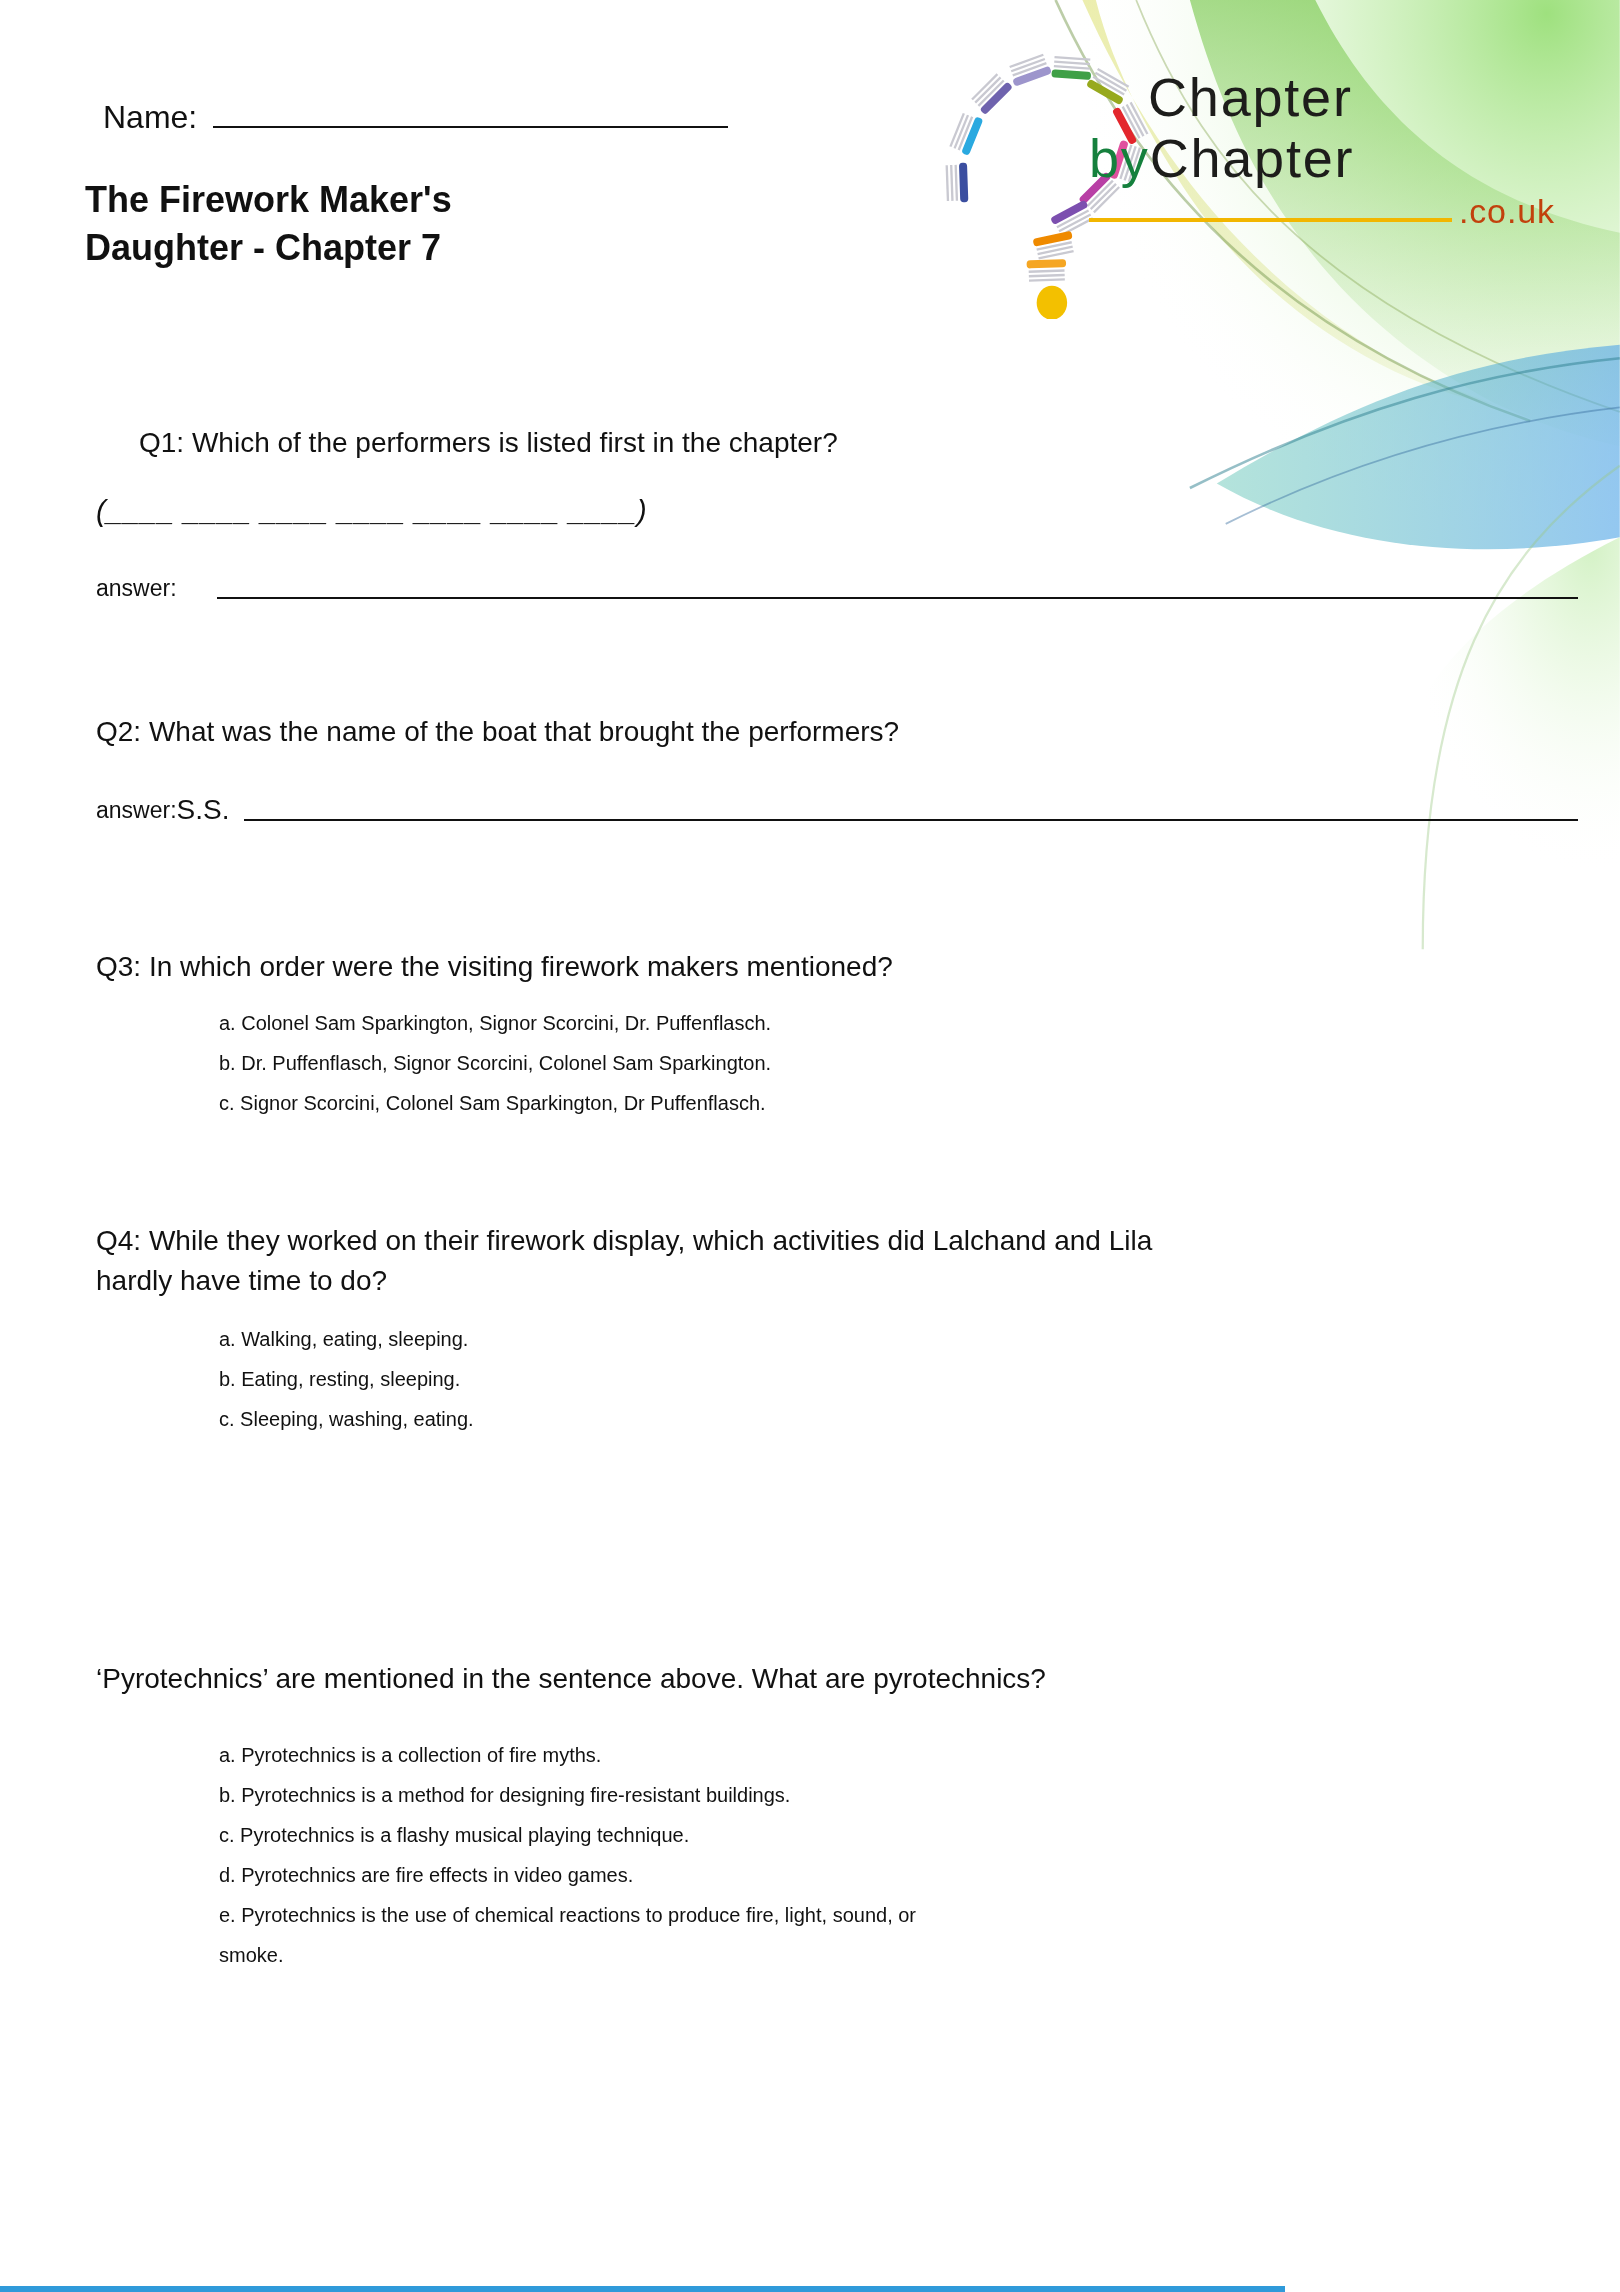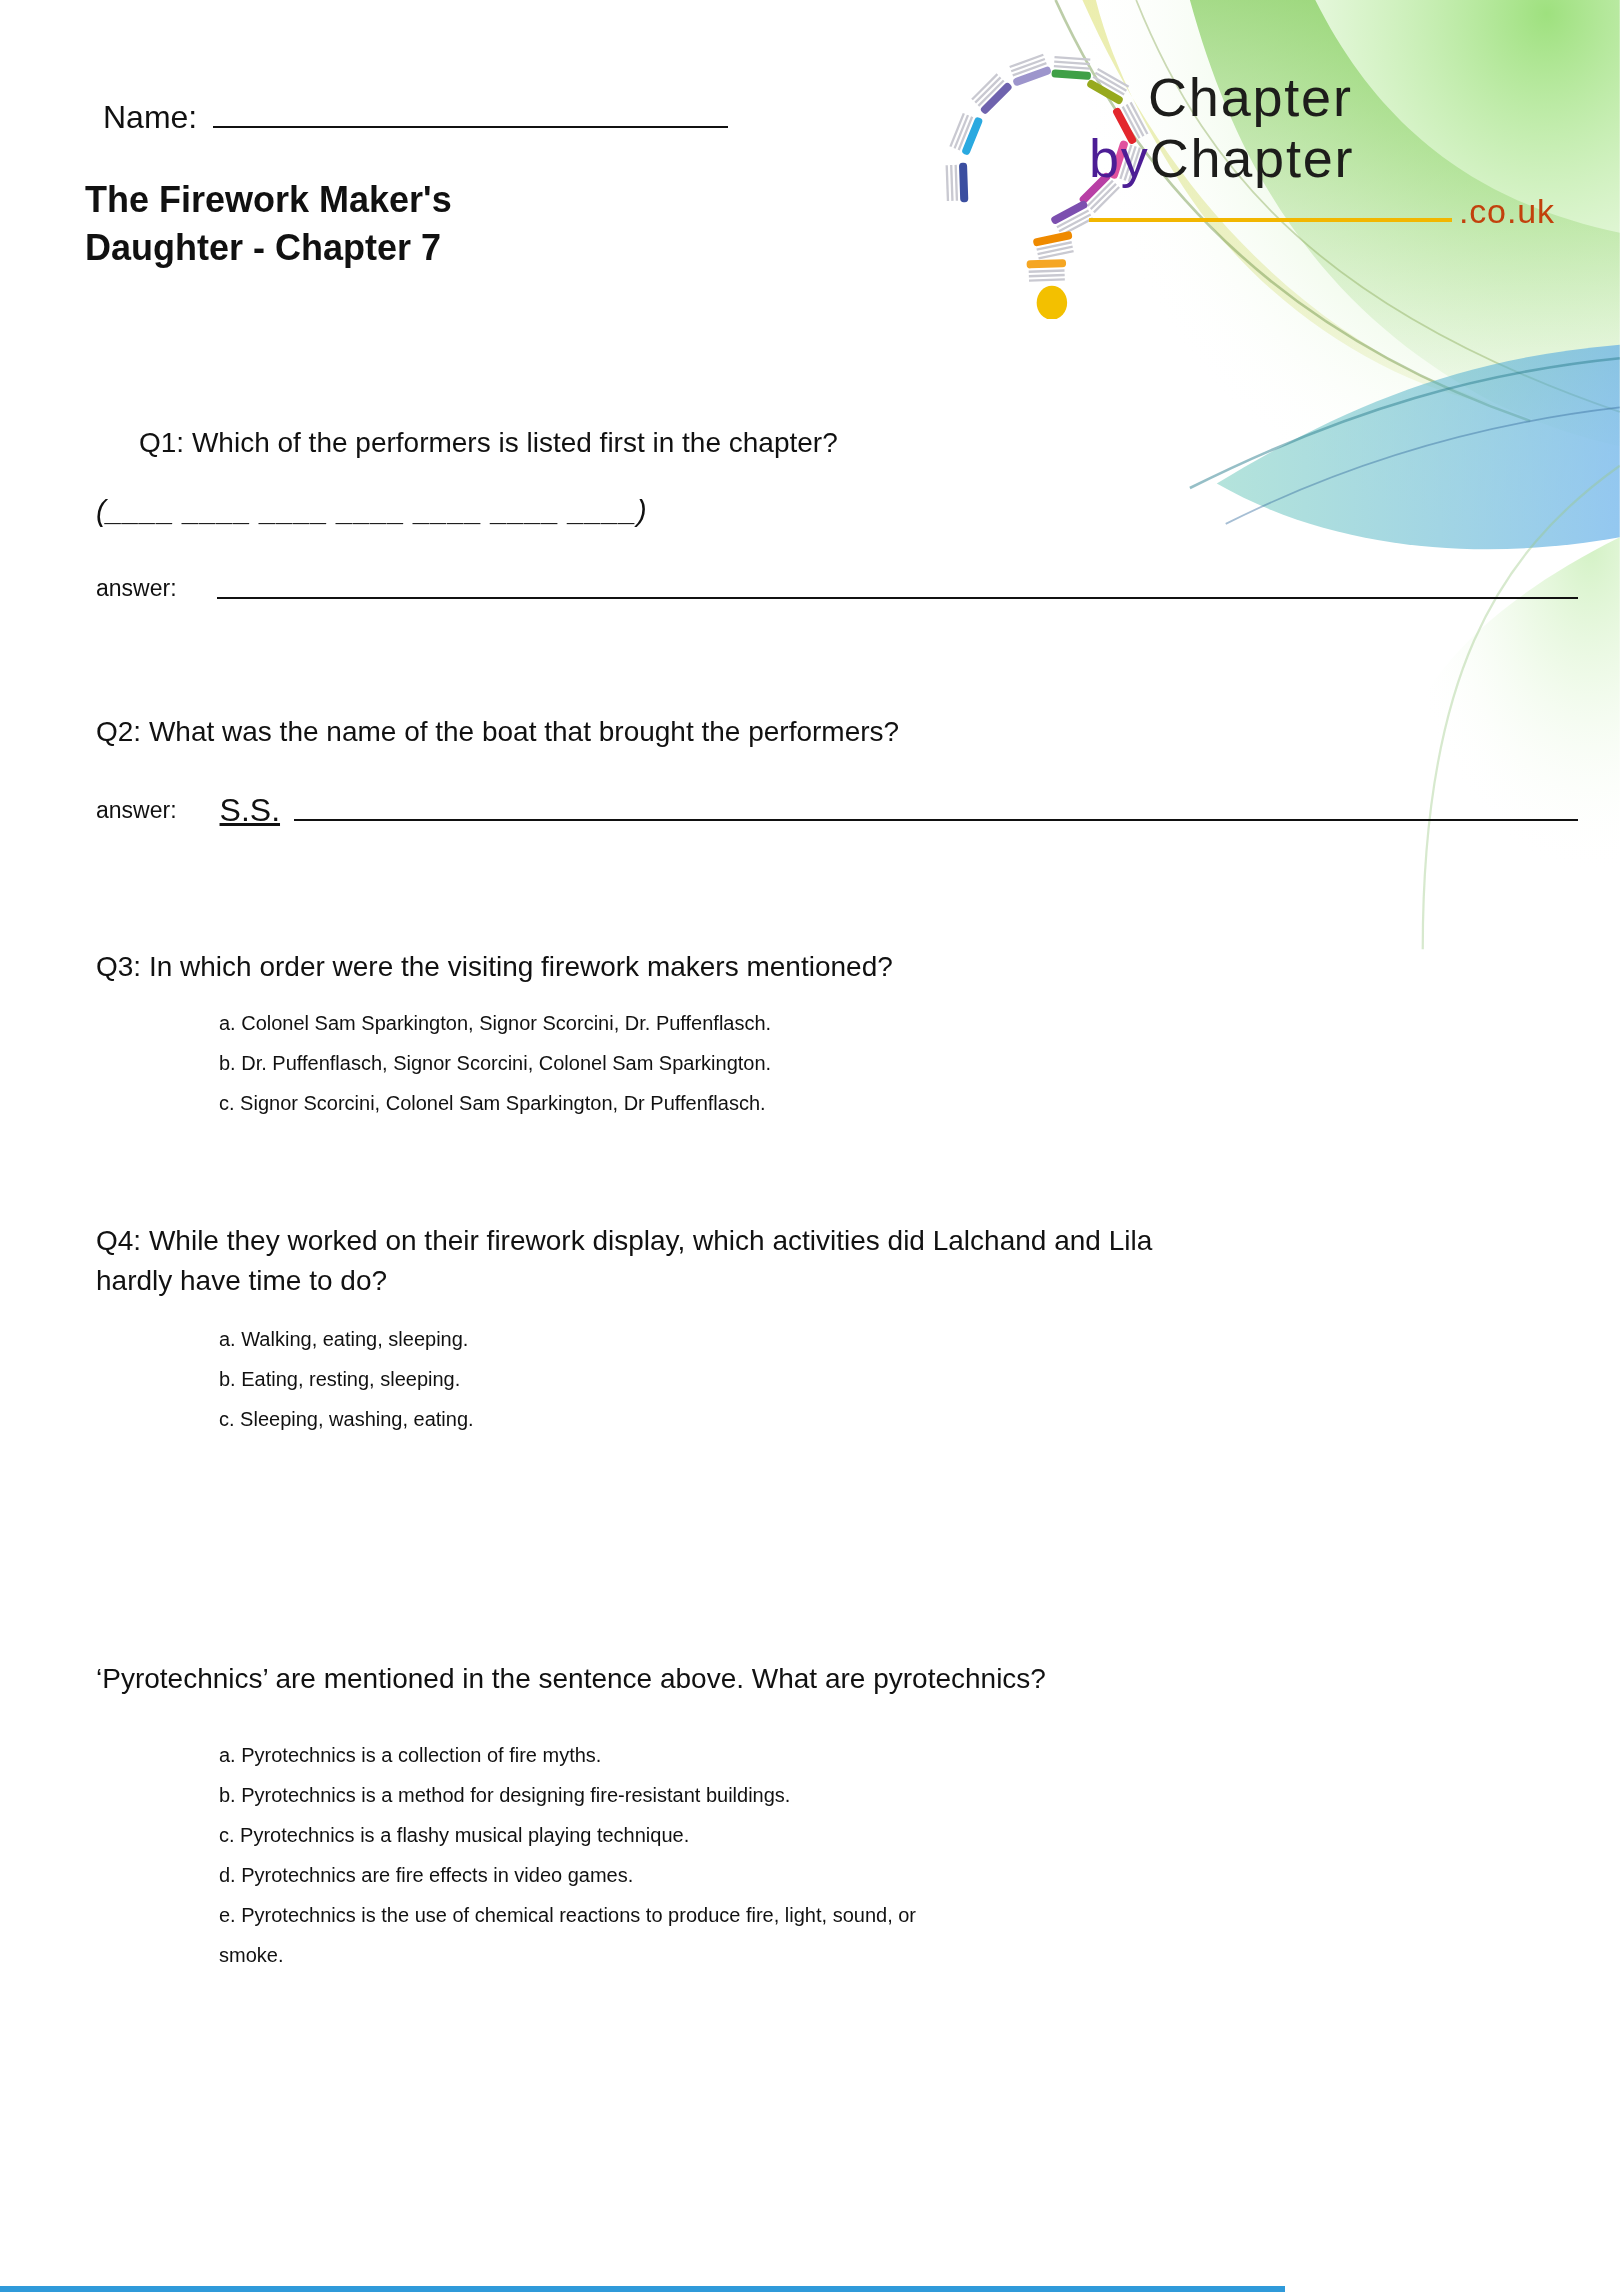--- a/index.html
+++ b/index.html
@@ -13,34 +13,34 @@
     color:#111;
   }
   
   .swirl-wrap{position:absolute;top:0;right:0;width:699px;height:1003px;pointer-events:none;}
   
   .logo{position:absolute;top:32px;left:939px;width:645px;height:287px;}
   .logo-books{position:absolute;left:0;top:9px;}
   .logo-text{position:absolute;left:150px;top:36px;font-family:Liberation Sans, sans-serif;color:#1d1d1b;}
   .logo-row1{font-size:54px;letter-spacing:1.8px;margin-left:59px;line-height:59px;}
   .logo-row2{font-size:54px;letter-spacing:1.8px;line-height:63px;}
-  .logo-by{color:#4c1d95;}
+  .logo-by{color:#15803d;}
   .logo-underline-row{display:flex;align-items:flex-end;width:466px;margin-top:1.8px;}
   .logo-gold-line{flex:1;height:3.6px;background:#f2b600;margin-bottom:9px;}
   .logo-couk{font-size:34px;color:#c2410c;letter-spacing:0.9px;margin-left:7.2px;}
   
   .name-row{position:absolute;left:103px;top:90px;font-size:32px;display:flex;align-items:baseline;justify-content:center;}
   .name-line{display:inline-block;width:515px;border-bottom:2.7px solid #111;margin-left:16px;height:36px;}
   .doc-title{position:absolute;left:85px;top:176px;font-size:36px;font-weight:bold;line-height:48px;}
   
   .prompt{position:absolute;left:96px;font-size:28px;line-height:40px;max-width:1451px;}
   .blanks{position:absolute;left:96px;font-size:29px;font-style:italic;letter-spacing:0.9px;}
   .answer-row{position:absolute;left:96px;right:42px;display:flex;align-items:flex-end;}
   .answer-label{font-size:23px;line-height:30px;}
-  .answer-prefix{font-size:32px;line-height:30px;margin-left:43px;text-decoration:underline;}
+  .answer-prefix{font-size:28px;line-height:30px;}
   .fill-line{flex:1;border-bottom:2.7px solid #111;margin-left:14.3px;margin-bottom:3.6px;height:0.9px;}
   .fill-line.gap{margin-left:40px;}
   .options{position:absolute;left:219px;font-size:20px;line-height:40px;max-width:1343px;}
   .q5-label{font-style:normal;}
   .italic{font-style:italic;}
   
   .bottom-bar{position:absolute;left:0;bottom:0;width:1285px;height:7.2px;background:#2f9ada;}
 </style>
 </head>
 <body>

